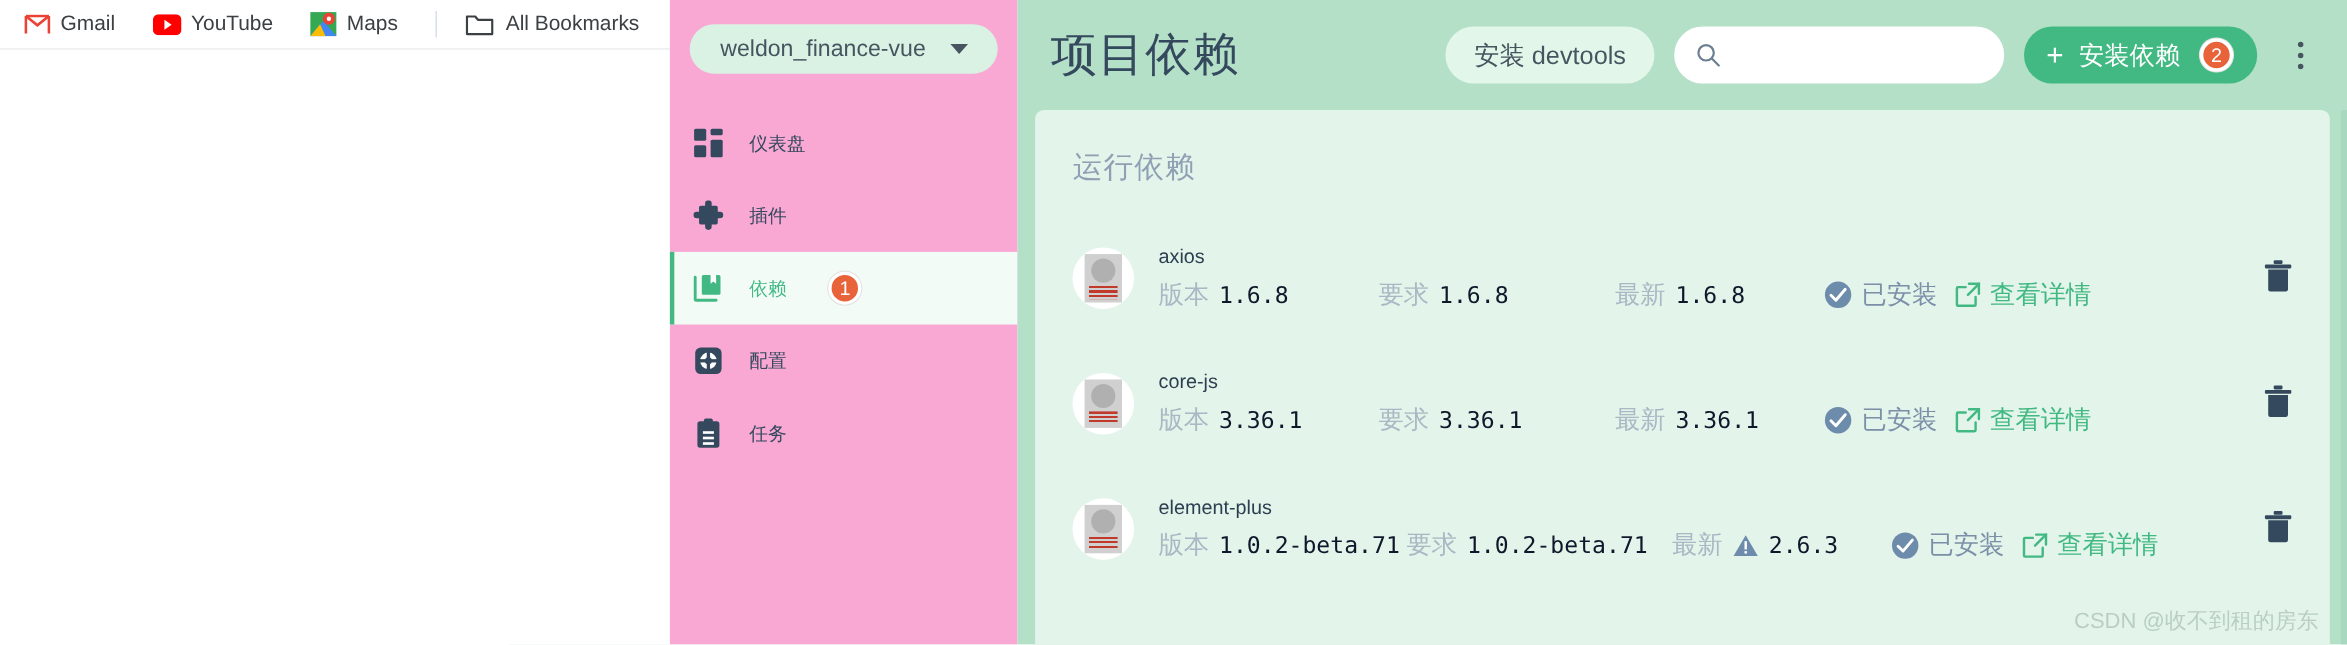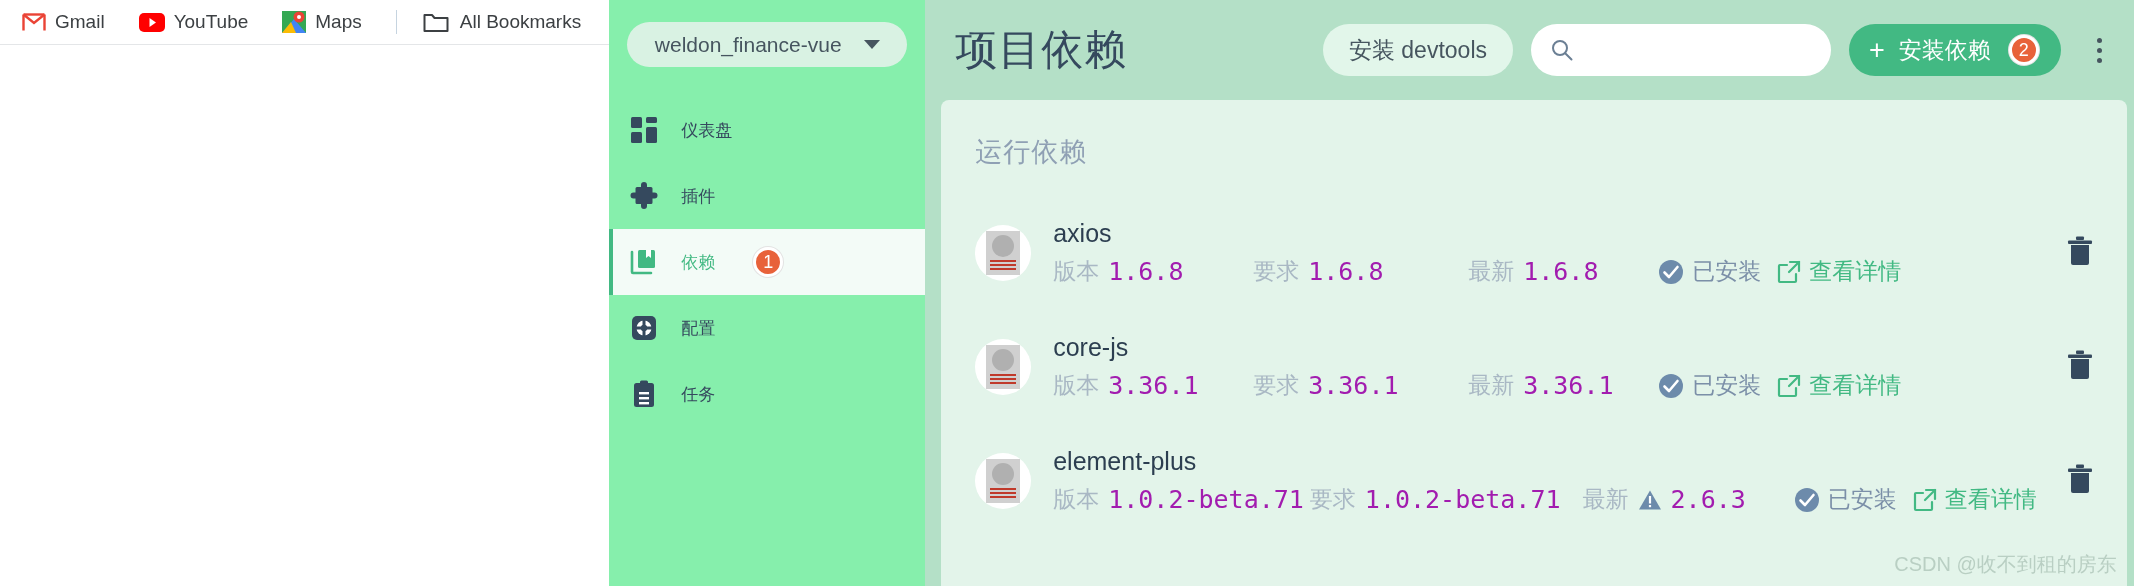--- a/index.html
+++ b/index.html
@@ -67,21 +67,21 @@
   .body-wrap {
     flex: 1;
     display: flex;
     min-height: 0;
   }
 
   
   .sidebar {
     width: 316px;
     min-width: 316px;
-    background: #86efac;
+    background: #f9a8d4;
     padding-top: 22px;
     box-sizing: border-box;
   }
   .project-select {
     margin: 0 18px 0 18px;
     height: 45px;
     background: #d9f2e3;
     border-radius: 24px;
     display: flex;
     align-items: center;
@@ -277,34 +277,34 @@
     width: 22px; height: 22px; border-radius: 50%;
     background: #b0b0b0;
   }
   .avatar .broken .lines {
     width: 26px; height: 12px; margin-top: 3px;
     background: repeating-linear-gradient(
       to bottom, #c0392b 0, #c0392b 2px, #d0d0d0 2px, #d0d0d0 4px);
   }
   .dep-main { display: flex; flex-direction: column; justify-content: center; min-width: 0; }
   .dep-name {
-    font-size: 25px;
+    font-size: 18px;
     color: #2c3e50;
     margin-bottom: 8px;
     white-space: nowrap;
   }
   .dep-meta {
     display: flex;
     align-items: center;
     font-size: 23px;
     white-space: nowrap;
   }
   .meta-cell { display: flex; align-items: center; gap: 9px; }
   .meta-label { color: #a9b8c4; }
-  .meta-value { color: #a21caf; font-family: "DejaVu Sans Mono", "Liberation Mono", monospace; font-size: 25px; }
+  .meta-value { color: #0f172a; font-family: "DejaVu Sans Mono", "Liberation Mono", monospace; font-size: 21px; }
   .row-spacer { flex: 1; }
   .status-group { display: flex; align-items: center; gap: 8px; white-space: nowrap; }
   .status-text { color: #7b8fa8; font-size: 23px; }
   .detail-link { color: #42b983; font-size: 23px; cursor: pointer; }
   .trash { cursor: pointer; margin-left: 30px; }
 
   .watermark {
     position: absolute;
     right: 26px;
     bottom: 8px;

